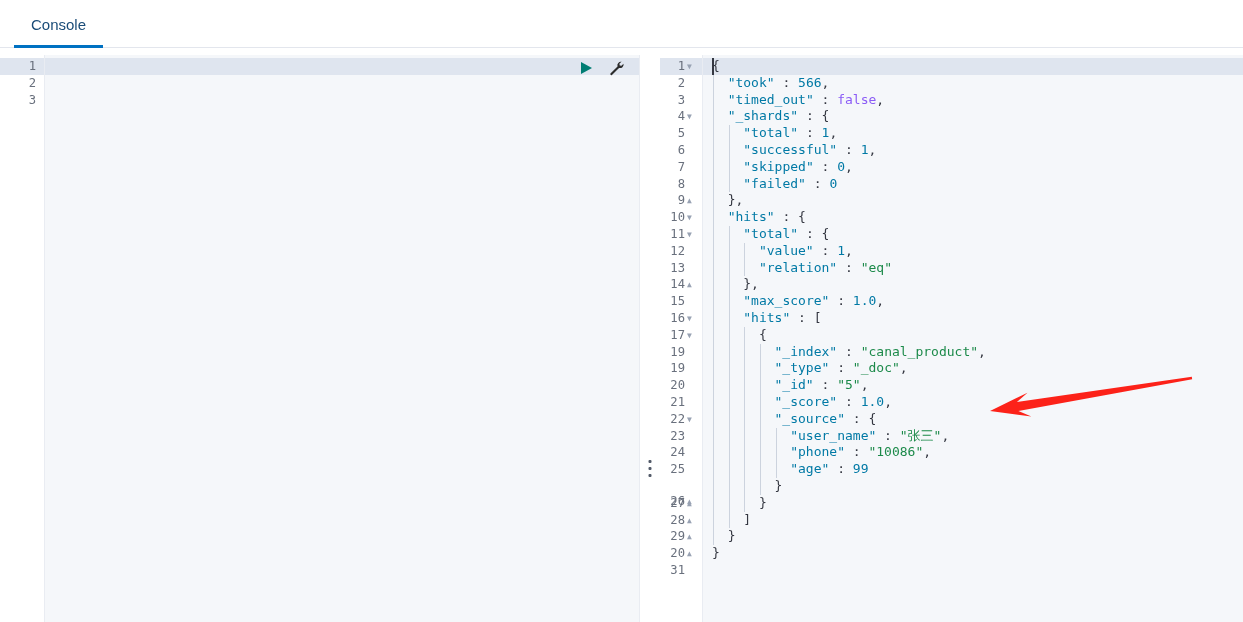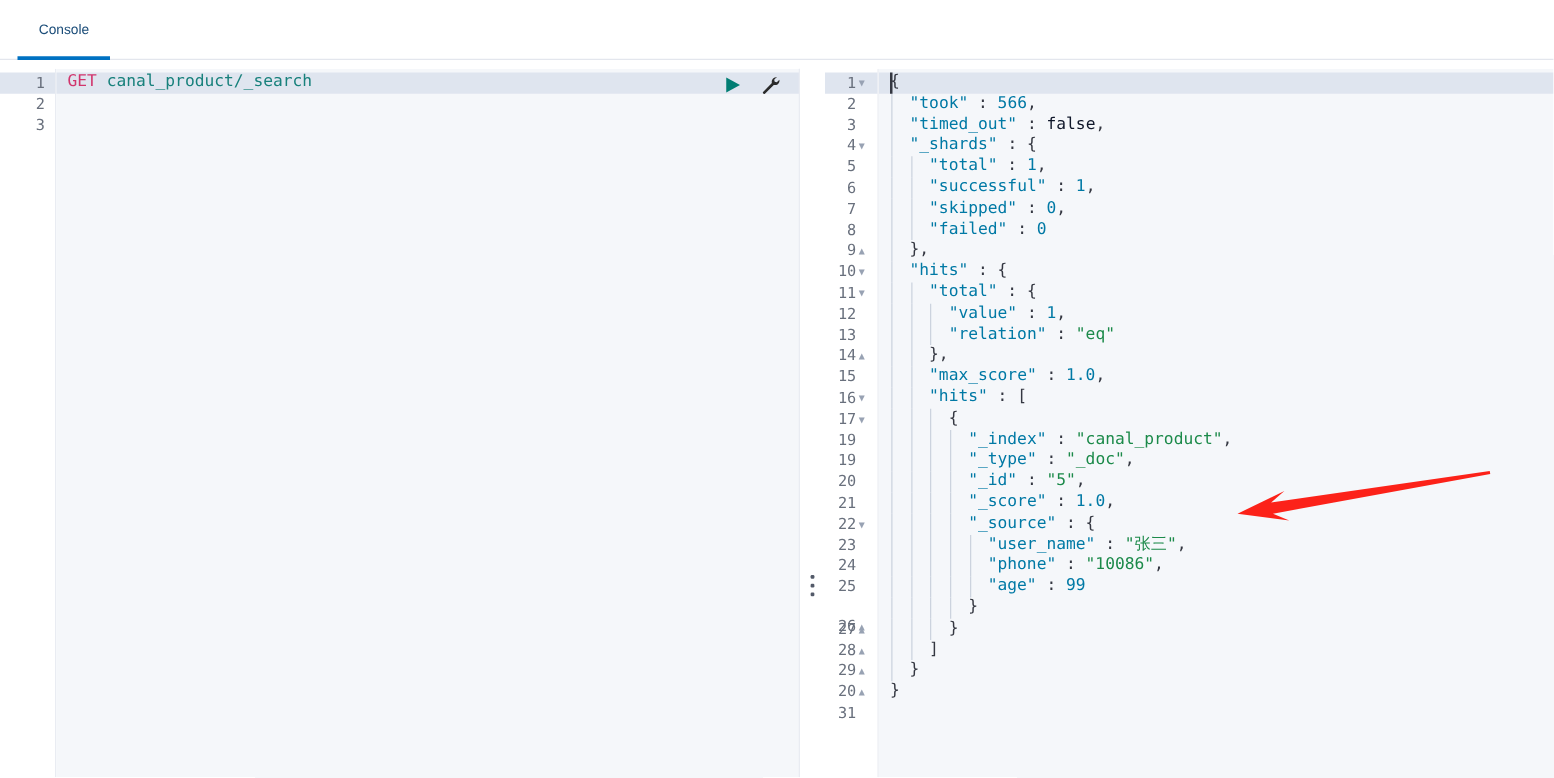--- a/index.html
+++ b/index.html
@@ -32,21 +32,21 @@
     height: 48px;
     display: flex;
     align-items: center;
   }
   .tab {
     position: relative;
     height: 48px;
     display: flex;
     align-items: center;
     padding: 0 17px;
-    font-size: 11px;
+    font-size: 15px;
     color: #006bb4;
     white-space: nowrap;
     cursor: pointer;
     box-sizing: border-box;
   }
   .tab.active {
     color: #1a4c78;
     font-weight: normal;
   }
   .tab.active::after {
@@ -127,21 +127,21 @@
     color: #343741;
   }
 
   
   .t-method { color: #d1356d; }
   .t-url    { color: #18817c; }
   .t-punc   { color: #343741; }
   .t-key    { color: #0079a5; }
   .t-strv   { color: #1c8a4a; }
   .t-num    { color: #0079a5; }
-  .t-bool   { color: #0f172a; }
+  .t-bool   { color: #8b5cf6; }
 
   .indent-guide {
     position: absolute;
     width: 1px;
     background: #ccd3de;
   }
 
   
   .caret {
     position: absolute;
@@ -222,21 +222,20 @@
 
   <div class="editor-pane pane-left">
     <div class="gutter gutter-left" id="req-gutter">
         <div class="hl-row hl-gutter" style="top: 3px; right: 0px;"></div>
         <div class="ln" style="top: 3px;">1</div>
         <div class="ln" style="top: 19.8px;">2</div>
         <div class="ln" style="top: 36.6px;">3</div>
       </div>
     <div class="content content-left" id="req-content">
         <div class="hl-row" style="top: 3px; right: 0px;"></div>
-        <div class="code-line" style="top: 3px;"><span class="t-method">GET</span><span class="t-punc"> </span><span class="t-url">canal_product/_search</span></div>
       </div>
   </div>
 
   <div class="actions">
     <span class="icon-btn" title="Click to send request">
       <svg width="16" height="16" viewBox="0 0 16 16" aria-hidden="true">
         <polygon points="3,2 14,8 3,14" fill="#017d73"></polygon>
       </svg>
     </span>
     <span class="icon-btn" title="Tools">

